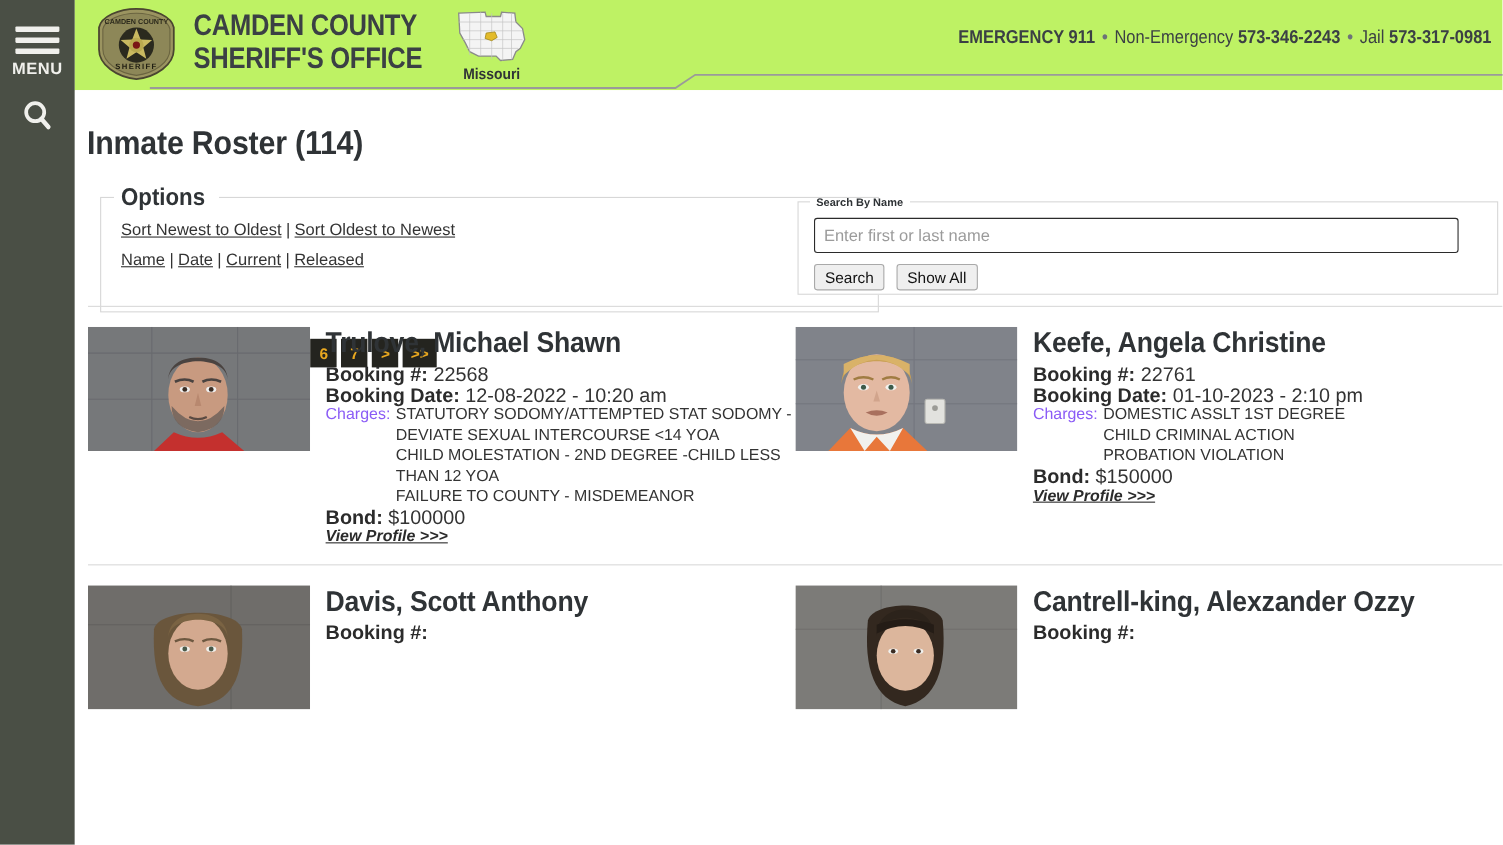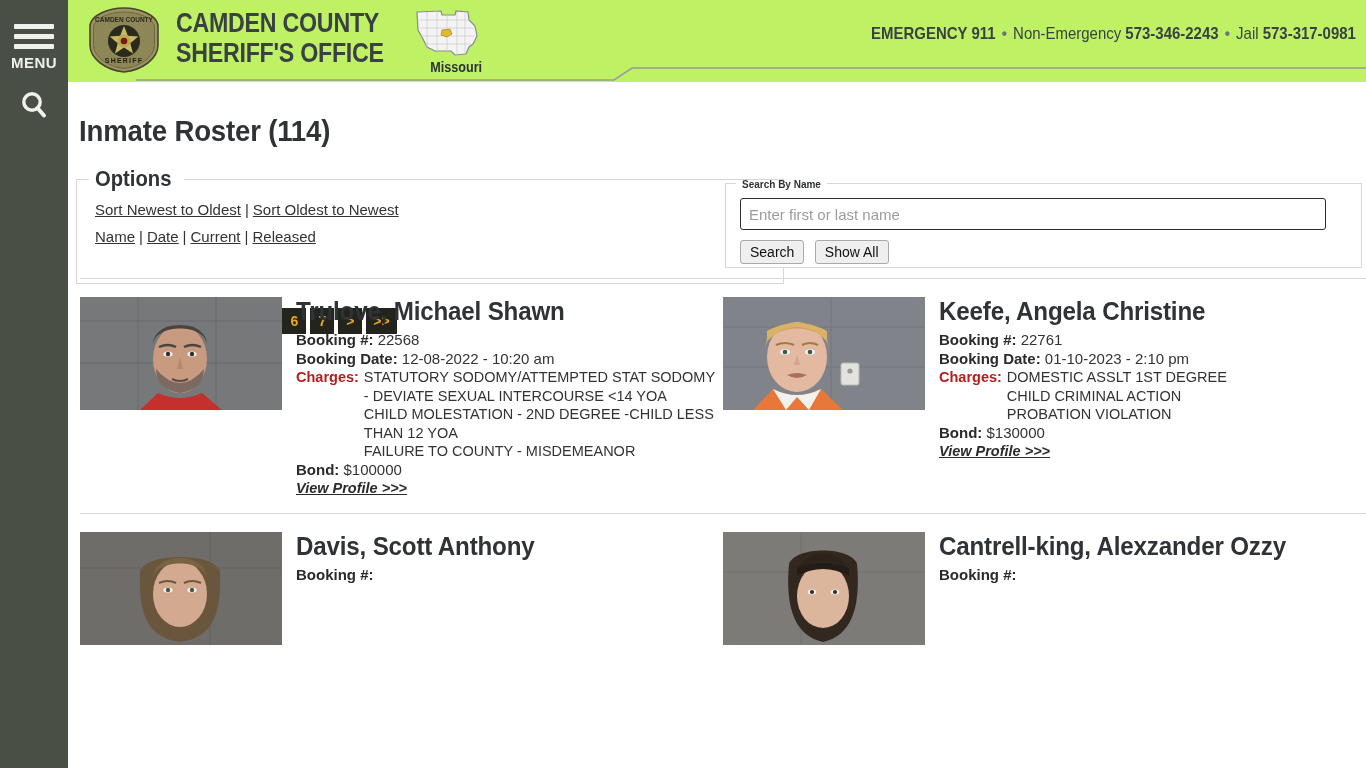--- a/index.html
+++ b/index.html
@@ -34,21 +34,21 @@
   .badge { position:absolute; left:16px; top:5px; width:80px; height:70px; }
   .badge svg { display:block; }
 
   .org-title {
     position:absolute; left:108px; top:8px;
     font-family:"Liberation Sans Narrow","Liberation Sans", sans-serif;
     font-weight:bold; color:#3b4044; font-size:27px; line-height:30px;
     letter-spacing:-0.3px; transform: scaleX(0.86); transform-origin: left top;
     white-space:nowrap;
   }
-  .mo-wrap { position:absolute; left:340px; top:6px; width:78px; text-align:right; }
+  .mo-wrap { position:absolute; left:340px; top:6px; width:78px; text-align:center; }
   .mo-wrap svg { display:block; margin:0 auto; }
   .mo-label {
     font-family:"Liberation Sans Narrow","Liberation Sans", sans-serif;
     font-weight:bold; font-size:14px; color:#2f3336; margin-top:-1px;
     transform:scaleX(0.9); transform-origin:center top;
   }
   .contact {
     position:absolute; right:10px; top:24px;
     font-family:"Liberation Sans Narrow","Liberation Sans", sans-serif;
     font-size:17px; color:#3b4044; white-space:nowrap;
@@ -71,21 +71,21 @@
   }
 
   .panels { position:relative; margin-top:18px; }
 
   fieldset.panel {
     position:absolute; margin:0; background:#fff;
     border:1px solid #d7d7d7; padding:4px 12px 10px 12px;
   }
   fieldset.panel legend { padding:0 6px; }
 
-  #opts-panel { left:8px; top:0; width:708px; height:118px; }
+  #opts-panel { left:23px; top:0; width:708px; height:118px; }
   .legend-options {
     font-family:"Liberation Sans Narrow","Liberation Sans", sans-serif;
     font-weight:bold; font-size:22px; color:#2f3336;
     transform:scaleX(0.92); transform-origin:left center; display:inline-block;
   }
   .opt-row { margin:0; padding:0 0 0 6px; line-height:27px; font-size:15px; color:#333; }
   .opt-row a { color:#333; text-decoration:underline; }
   .opt-row .bar { color:#333; margin:0 4px; text-decoration:none; }
 
   #search-panel { left:657px; top:8px; width:637px; height:94px; padding:2px 10px 8px 10px; }
@@ -125,24 +125,24 @@
   .rcell { width:643px; display:flex; }
   .mug { width:202px; height:113px; flex:0 0 202px; margin-right:14px; overflow:hidden; }
   .mug svg { display:block; }
   .rinfo { flex:1; min-width:0; }
   .rname {
     font-family:"Liberation Sans Narrow","Liberation Sans", sans-serif;
     font-weight:bold; font-size:26px; color:#2f3336; line-height:28px;
     margin:0 0 6px 0; letter-spacing:-0.2px;
     transform:scaleX(0.93); transform-origin:left top; white-space:nowrap;
   }
-  .fline { font-size:15px; color:#333; line-height:18.5px; }
+  .fline { font-size:18px; color:#333; line-height:18.5px; }
   .fline b { font-weight:bold; color:#2b2b2b; }
   .charges { display:flex; line-height:18.5px; font-size:14.5px; color:#333; }
-  .charges .lbl { font-weight:bold; color:#b91c1c; white-space:nowrap; padding-right:5px; }
+  .charges .lbl { font-weight:normal; color:#8b5cf6; white-space:nowrap; padding-right:5px; }
   .charges .vals { }
   .viewp {
     display:inline-block; margin-top:0; font-size:14.5px; font-weight:bold;
     font-style:italic; color:#2b2b2b; text-decoration:underline; cursor:pointer;
   }
   .rrow-bottom { padding-top:18px;justify-content:center; }
 </style>
 </head>
 <body>
 
@@ -349,21 +349,21 @@
             <div class="charges">
               <span class="lbl">Charges:</span>
               <span class="vals">
                 <div>DOMESTIC ASSLT 1ST DEGREE</div>
                 <div>CHILD CRIMINAL ACTION</div>
                 <div>PROBATION VIOLATION</div>
               </span>
             </div>
             <div class="fline">
               <b>Bond:</b>
-              <span>$130000</span>
+              <span>$150000</span>
             </div>
             <a class="viewp" href="#">View Profile &gt;&gt;&gt;</a>
           </div>
         </div>
       </div>
 
       <div class="hrule" style="margin-top:16px"></div>
 
       <div class="rrow rrow-bottom">
 

